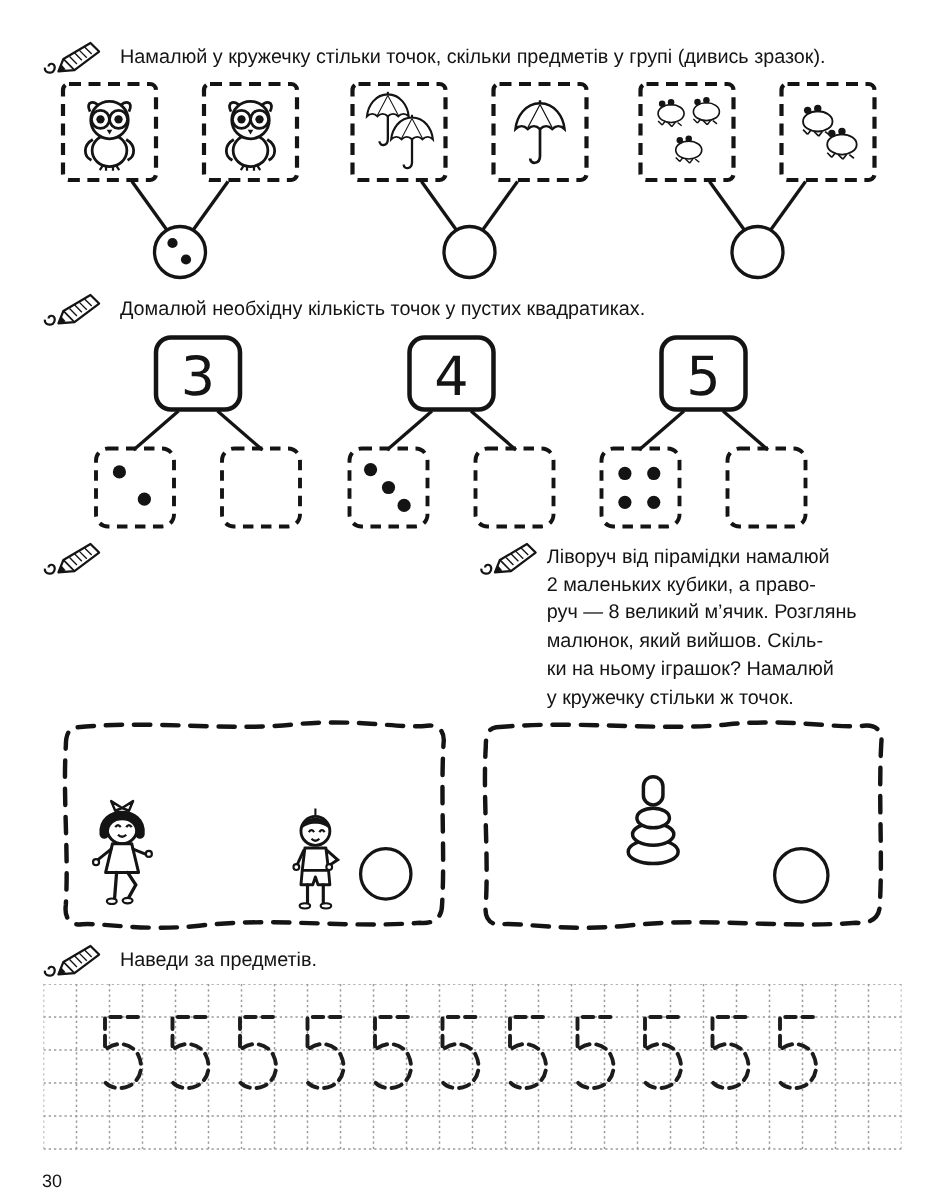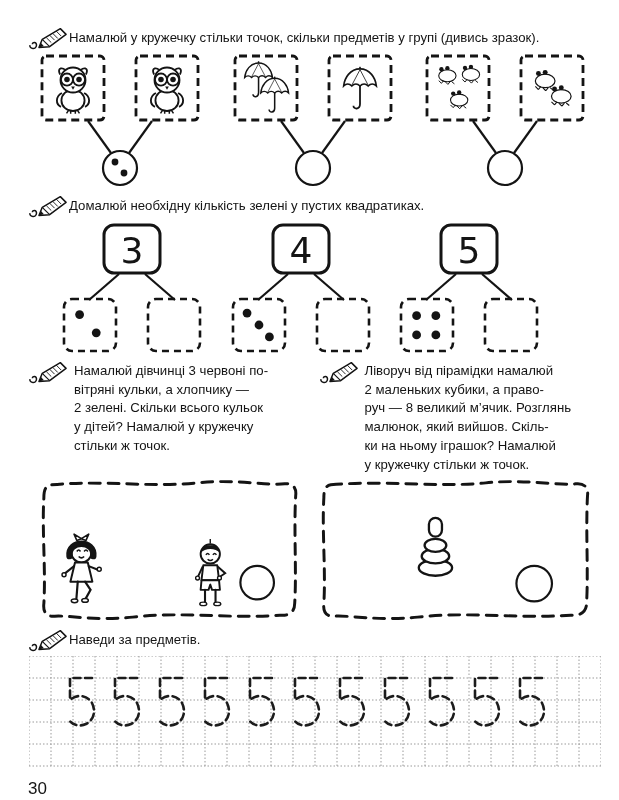--- a/index.html
+++ b/index.html
@@ -1,32 +1,32 @@
 <!DOCTYPE html>
 <html><head>
 <meta charset="utf-8">
 <style>
   html,body{margin:0;padding:0;}
   body{
     width:619px;height:800px;background:#ffffff;overflow:hidden;
     font-family:"Liberation Sans",sans-serif;color:#141414;
   }
   .page{padding:26px 24px 0 28px;position:relative;width:567px;}
-  .instr{display:flex;align-items:flex-start;gap:1px;margin:0 0 2px 0;}
+  .instr{display:flex;align-items:flex-start;gap:12px;margin:0 0 2px 0;}
   .pencil{flex:0 0 auto;width:40px;height:23px;margin-top:1px;}
   .instr-text{font-size:13.2px;line-height:1.35;padding-top:3px;}
   .row-svg{display:flex;justify-content:space-between;}
   #match-row{margin:4px 0 6px 2px;}
   #number-row{margin:4px 56px 4px 34px;}
   .tasks-row{display:flex;gap:14px;margin-top:6px;}
   .task-col{display:flex;gap:6px;flex:1;}
   .task-text{margin:0;font-size:13.2px;line-height:1.42;white-space:pre-line;padding-top:2px;}
   .scenes-row{display:flex;gap:8px;margin:2px 0 0 6px;}
   .tracing-wrap{margin:4px 0 0 1px;}
-  .page-num{font-size:17px;margin:8px 0 0 0px;}
+  .page-num{font-size:12px;margin:8px 0 0 0px;}
   .dash-box{fill:none;stroke:#141414;stroke-width:2.8;stroke-dasharray:8 5;}
   .dash-sq{fill:none;stroke:#141414;stroke-width:2.6;stroke-dasharray:7 5;}
   .num-box{fill:none;stroke:#141414;stroke-width:3;}
   .num-text{font-family:"DejaVu Sans",sans-serif;font-size:36px;fill:#141414;text-anchor:middle;}
   .conn{stroke:#141414;stroke-width:2.2;}
   .ans-circle{fill:none;stroke:#141414;stroke-width:2.2;}
   .dot{fill:#141414;}
   .wavy{fill:none;stroke:#141414;stroke-width:3;stroke-dasharray:11 8;stroke-linecap:round;}
   .glyph{fill:none;stroke:#1c1c1c;stroke-width:2.6;stroke-dasharray:7 4.5;stroke-linecap:round;}
   .gridline{stroke:#9a9a9a;stroke-width:1;stroke-dasharray:1.5 2;}
@@ -147,21 +147,21 @@
         <line x1="58" y1="67" x2="81" y2="99" class="conn"></line>
         <line x1="122" y1="67" x2="99" y2="99" class="conn"></line>
         <circle cx="90" cy="114" r="17" class="ans-circle"></circle>
       </svg>
     </div>
 
   <div class="instr">
     <svg class="pencil" viewBox="0 0 48 28">
         <use href="#sym-pencil"></use>
       </svg>
-    <span class="instr-text">Домалюй необхідну кількість зелені у пустих квадратиках.</span>
+    <span class="instr-text">Домалюй необхідну кількість точок у пустих квадратиках.</span>
   </div>
 
   <div id="number-row" class="row-svg">
       <svg width="140" height="132" viewBox="0 0 140 132">
         <rect x="42" y="3" width="56" height="48" rx="10" class="num-box"></rect>
         <text x="70" y="41" class="num-text">3</text>
         <line x1="57" y1="52" x2="27" y2="78" class="conn"></line>
         <line x1="83" y1="52" x2="113" y2="78" class="conn"></line>
         <rect x="2" y="77" width="52" height="52" rx="8" class="dash-sq"></rect>
         <circle cx="17.6" cy="92.6" r="4.4" class="dot"></circle>
@@ -191,25 +191,20 @@
         <circle cx="36.84" cy="112.88" r="4.4" class="dot"></circle>
         <rect x="86" y="77" width="52" height="52" rx="8" class="dash-sq"></rect>
       </svg>
     </div>
 
   <div class="tasks-row">
     <div class="task-col">
       <svg class="pencil" viewBox="0 0 48 28">
           <use href="#sym-pencil"></use>
         </svg>
-      <p class="task-text">Намалюй дівчинці 3 червоні по-
-вітряні кульки, а хлопчику —
-2 зелені. Скільки всього кульок
-у дітей? Намалюй у кружечку
-стільки ж точок.</p>
     </div>
     <div class="task-col">
       <svg class="pencil" viewBox="0 0 48 28">
           <use href="#sym-pencil"></use>
         </svg>
       <p class="task-text">Ліворуч від пірамідки намалюй
 2 маленьких кубики, а право-
 руч — 8 великий м’ячик. Розглянь
 малюнок, який вийшов. Скіль-
 ки на ньому іграшок? Намалюй

